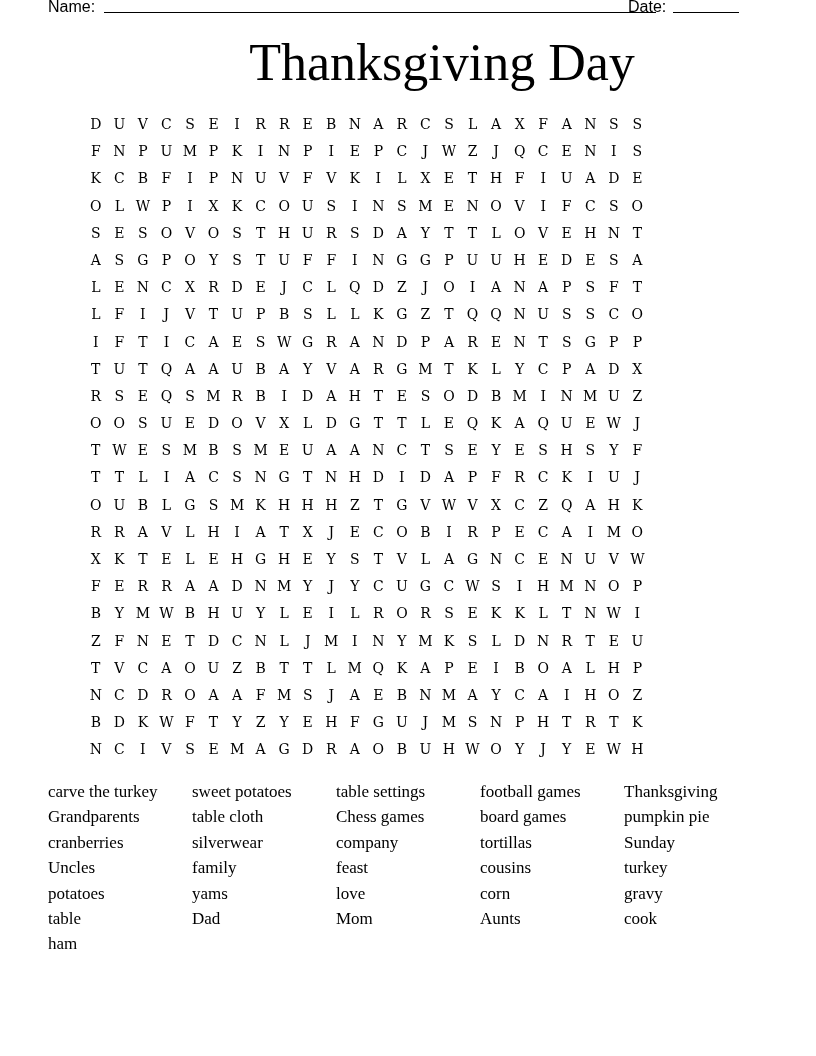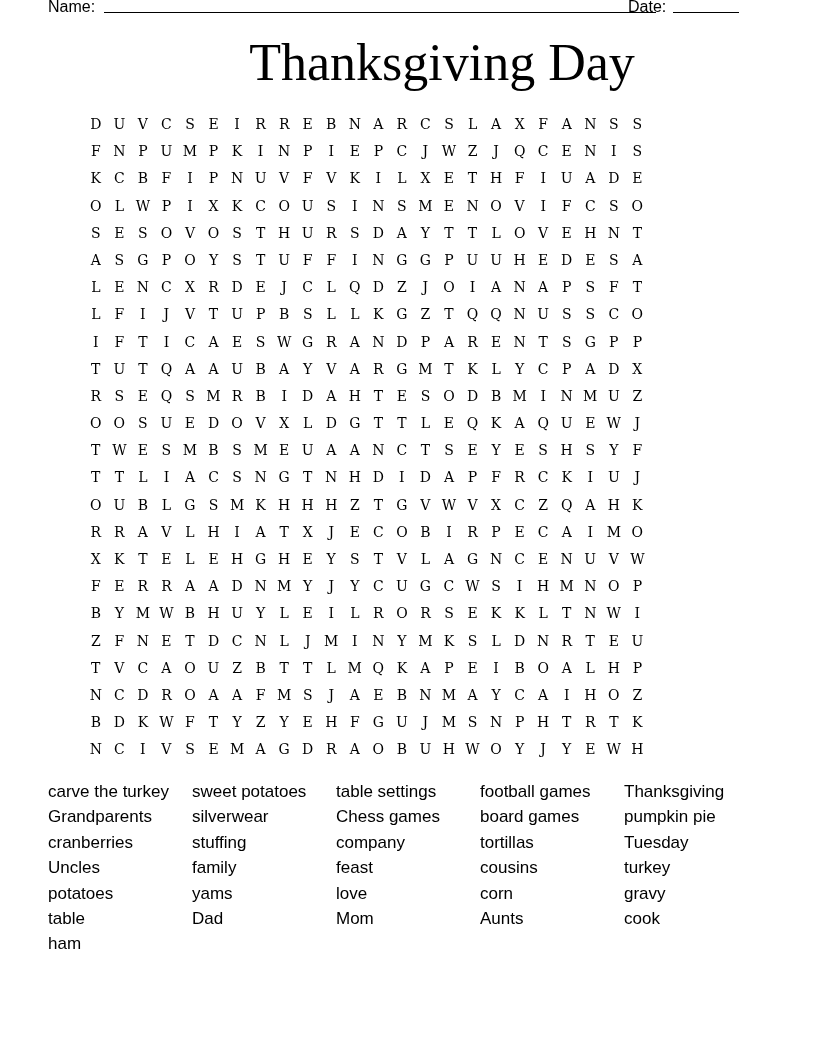--- a/index.html
+++ b/index.html
@@ -10,21 +10,21 @@
   .name-line { position: absolute; left: 56px; top: 14px; width: 552px; border-bottom: 1px solid #000; }
   .date-label { position: absolute; left: 580px; top: 0; }
   .date-line { position: absolute; left: 625px; top: 14px; width: 66px; border-bottom: 1px solid #000; }
   .title { position: absolute; top: 30px; left: 0; width: 816px; text-align: center;
     font-family: "Liberation Serif", serif; font-size: 52px; line-height: 66px; padding-left: 34px; }
   .grid { position: absolute; top: 114px; left: 84px; }
   .grid-row { display: flex; height: 27.2px; }
   .cell { width: 23.55px; text-align: center; font-family: "DejaVu Serif", serif; font-size: 14px; line-height: 20px; }
   .words { position: absolute; top: 779px; left: 48px; display: flex; }
   .word-col { width: 144px; }
-  .word { font-family: Liberation Sans, sans-serif; font-size: 17px; line-height: 25.4px; white-space: nowrap; }
+  .word { font-family: Liberation Serif, serif; font-size: 17px; line-height: 25.4px; white-space: nowrap; }
 </style>
 </head>
 <body>
 
 <div class="header-row">
   <span class="name-label">Name:</span>
   <div class="name-line"></div>
   <span class="date-label">Date:</span>
   <div class="date-line"></div>
 </div>
@@ -663,22 +663,22 @@
       <div class="word">carve the turkey</div>
       <div class="word">Grandparents</div>
       <div class="word">cranberries</div>
       <div class="word">Uncles</div>
       <div class="word">potatoes</div>
       <div class="word">table</div>
       <div class="word">ham</div>
     </div>
     <div class="word-col">
       <div class="word">sweet potatoes</div>
+      <div class="word">table cloth</div>
       <div class="word">silverwear</div>
-      <div class="word">stuffing</div>
       <div class="word">family</div>
       <div class="word">yams</div>
       <div class="word">Dad</div>
     </div>
     <div class="word-col">
       <div class="word">table settings</div>
       <div class="word">Chess games</div>
       <div class="word">company</div>
       <div class="word">feast</div>
       <div class="word">love</div>
@@ -688,18 +688,18 @@
       <div class="word">football games</div>
       <div class="word">board games</div>
       <div class="word">tortillas</div>
       <div class="word">cousins</div>
       <div class="word">corn</div>
       <div class="word">Aunts</div>
     </div>
     <div class="word-col">
       <div class="word">Thanksgiving</div>
       <div class="word">pumpkin pie</div>
-      <div class="word">Tuesday</div>
+      <div class="word">Sunday</div>
       <div class="word">turkey</div>
       <div class="word">gravy</div>
       <div class="word">cook</div>
     </div>
   </div>
 
 </body></html>

